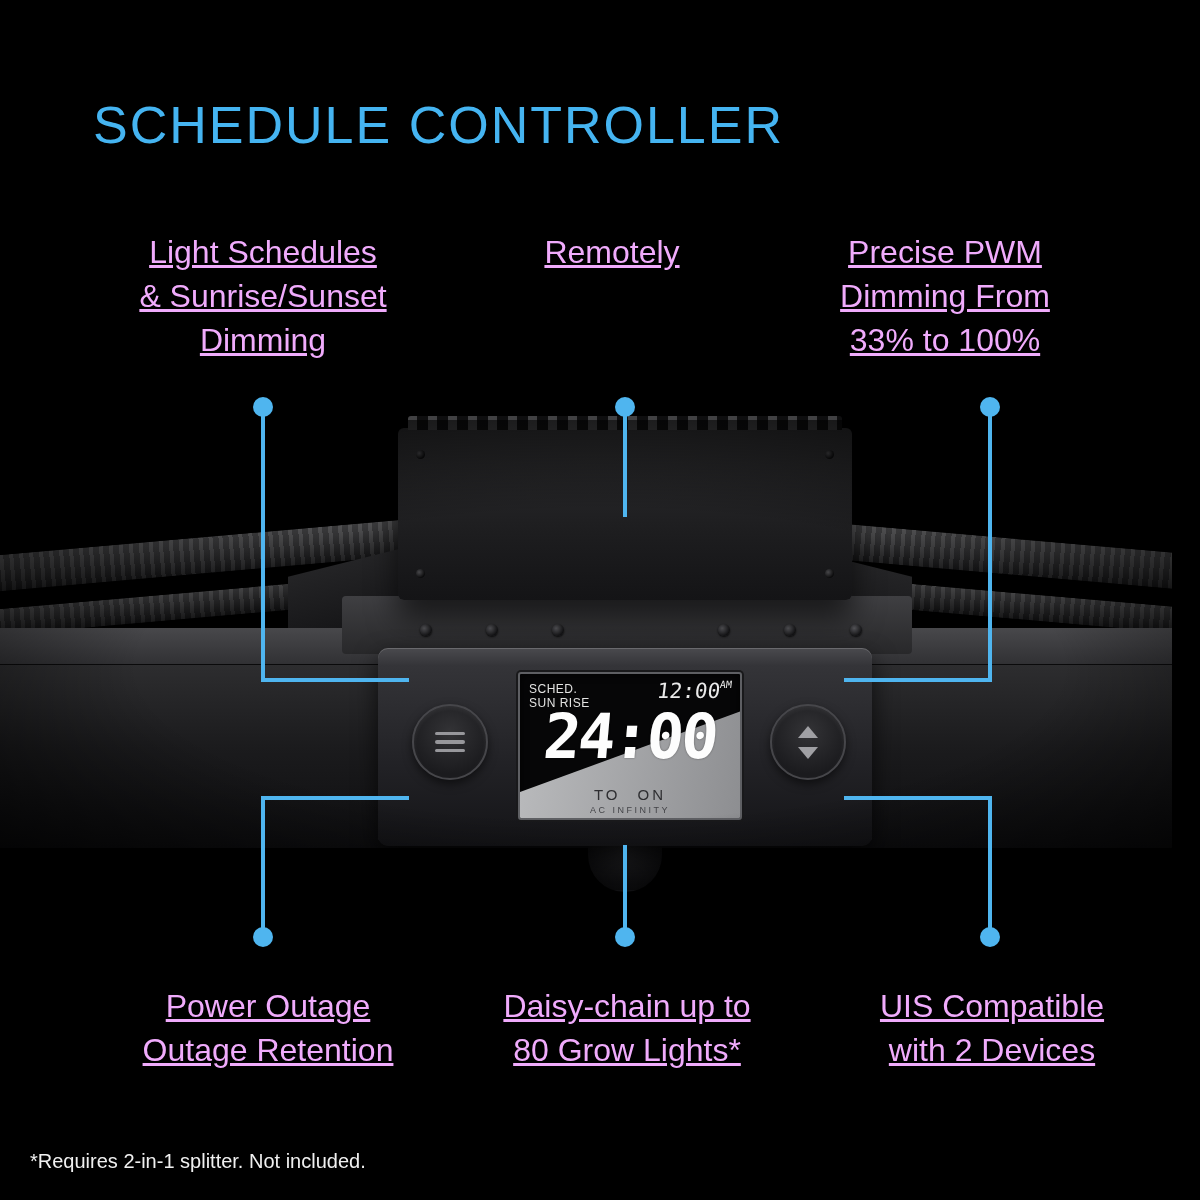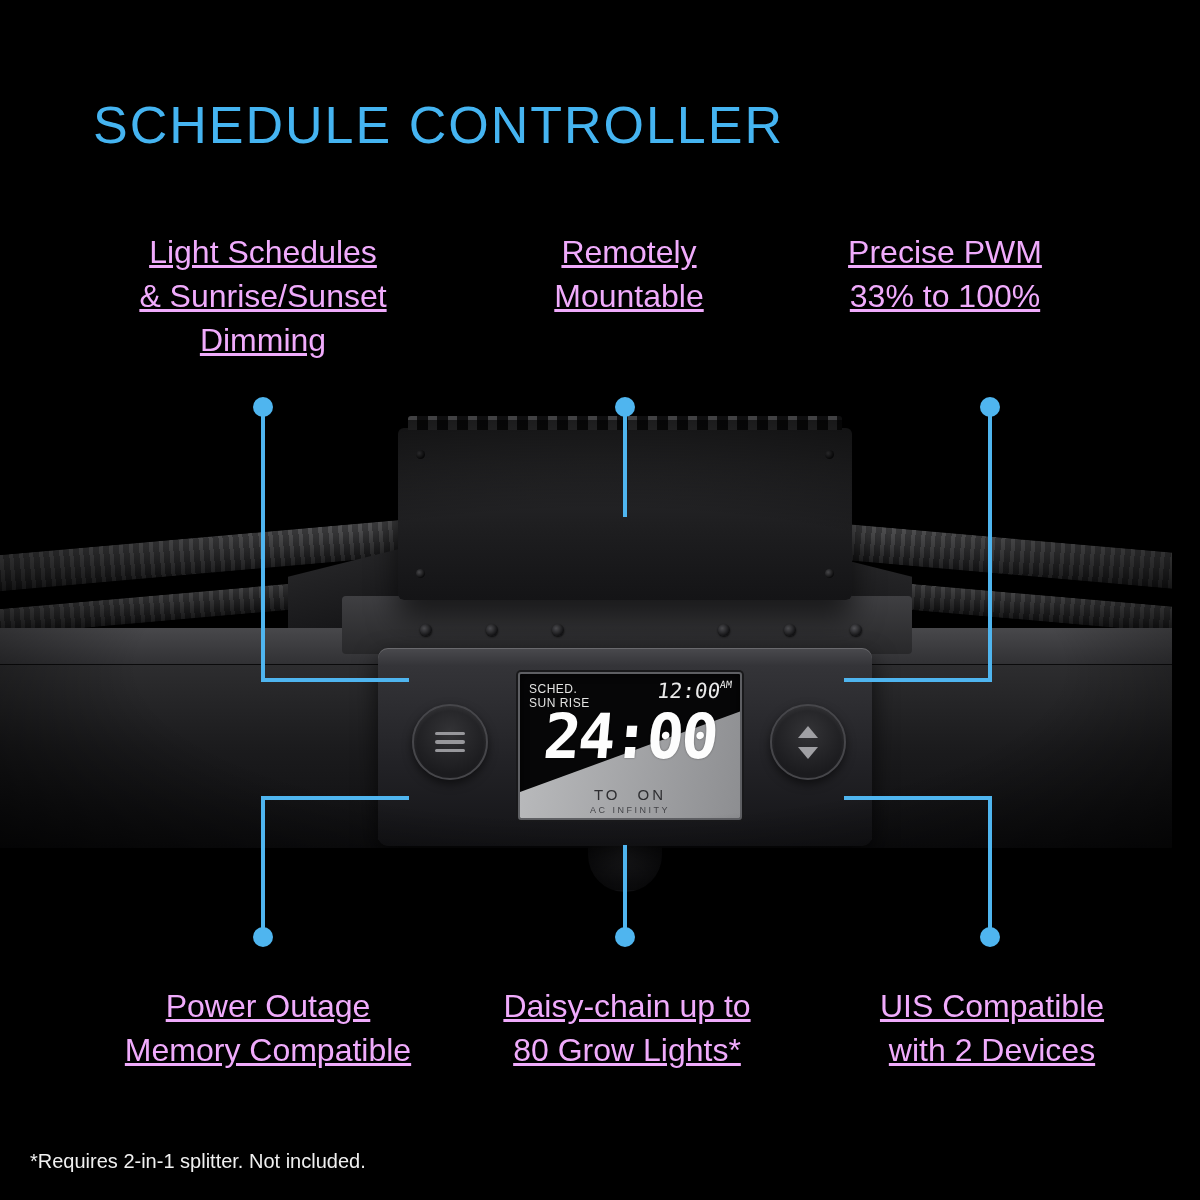--- a/index.html
+++ b/index.html
@@ -18,21 +18,21 @@
   }
 
   
   .feature {
     position:absolute; width:420px; transform:translateX(-50%);
     text-align:center; font-size:32px; line-height:44px;
     font-weight:400; color:#f0abfc; z-index:20;text-decoration:underline;
   }
   .feature .fline { display:block; }
   .f-tl { left:263px; top:230px; }
-  .f-tc { left:629px; top:230px; }
+  .f-tc { left:612px; top:230px; }
   .f-tr { left:945px; top:230px; }
   .f-bl { left:268px; top:984px; }
   .f-bc { left:627px; top:984px; }
   .f-br { left:992px; top:984px; }
 
   
   .dot {
     position:absolute; width:20px; height:20px; border-radius:50%;
     background:#4fb5ef; z-index:30;
   }
@@ -173,30 +173,30 @@
 
   <h1 class="title">SCHEDULE CONTROLLER</h1>
 
   <div class="feature f-tl">
     <span class="fline">Light Schedules</span>
     <span class="fline">&amp; Sunrise/Sunset</span>
     <span class="fline">Dimming</span>
   </div>
   <div class="feature f-tc">
     <span class="fline">Remotely</span>
-    <span class="fline">Mountable</span>
   </div>
   <div class="feature f-tr">
     <span class="fline">Precise PWM</span>
+    <span class="fline">Dimming From</span>
     <span class="fline">33% to 100%</span>
   </div>
 
   <div class="feature f-bl">
     <span class="fline">Power Outage</span>
-    <span class="fline">Memory Compatible</span>
+    <span class="fline">Outage Retention</span>
   </div>
   <div class="feature f-bc">
     <span class="fline">Daisy-chain up to</span>
     <span class="fline">80 Grow Lights*</span>
   </div>
   <div class="feature f-br">
     <span class="fline">UIS Compatible</span>
     <span class="fline">with 2 Devices</span>
   </div>
 

